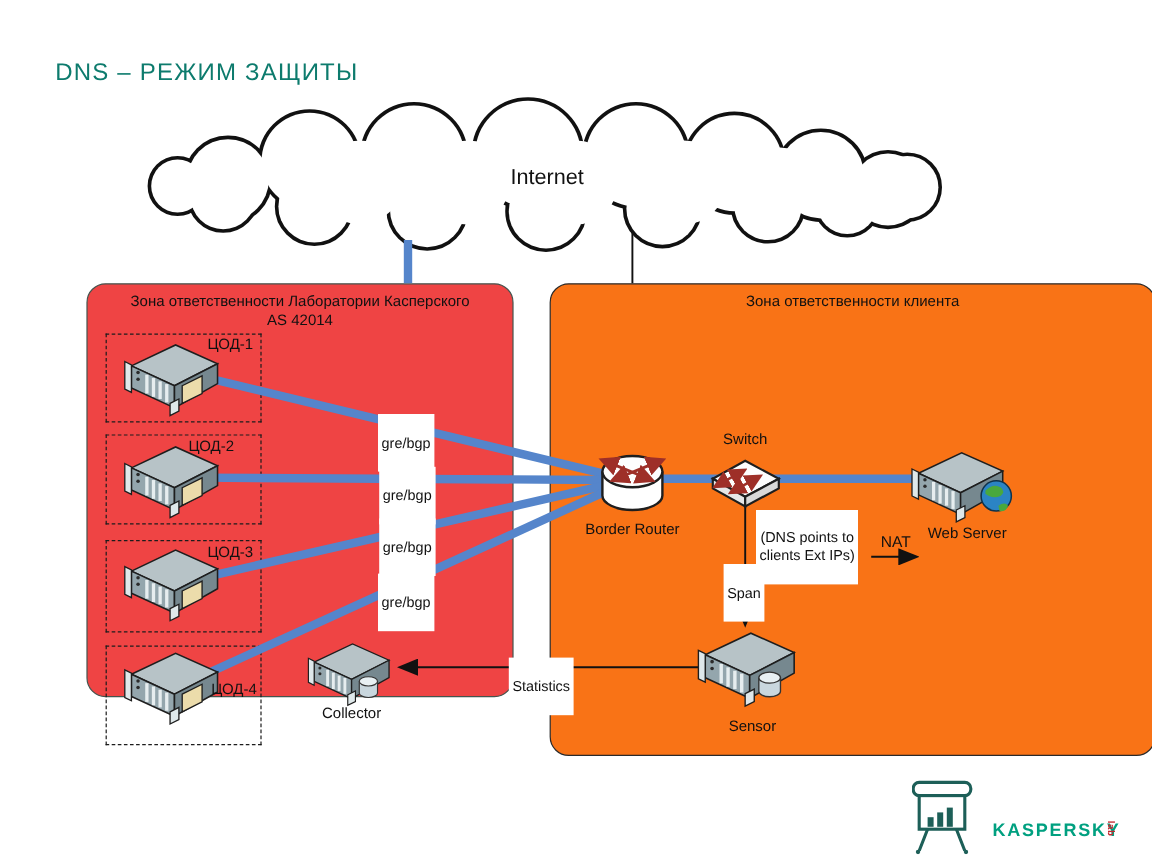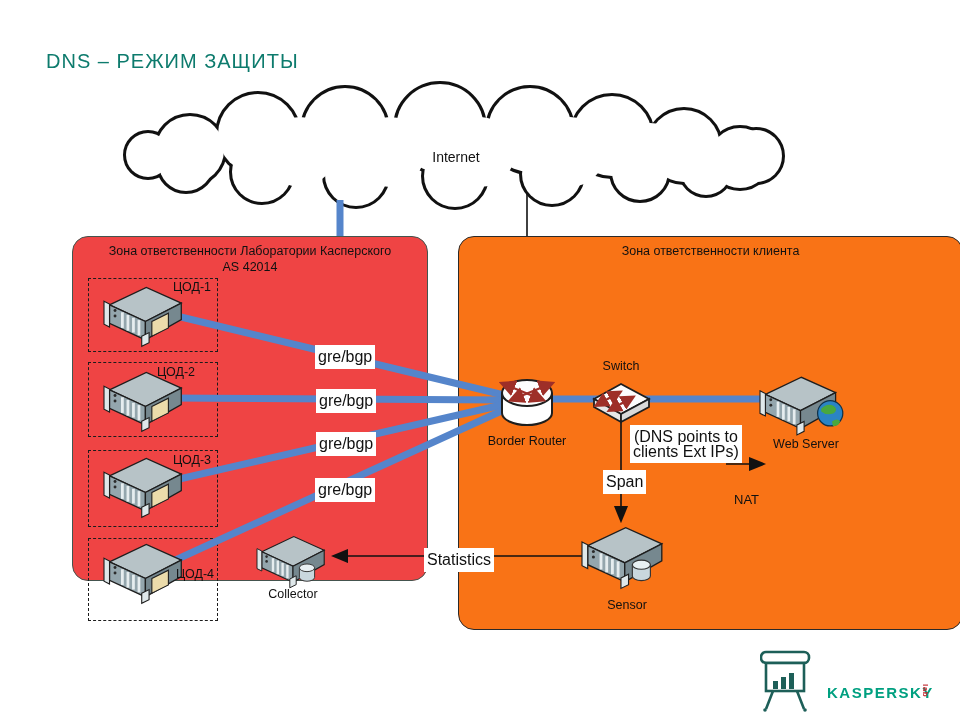--- a/index.html
+++ b/index.html
@@ -10,21 +10,21 @@
   
   .zone{position:absolute;border-radius:16px;z-index:1;box-sizing:border-box;}
   .zone-left{left:72px;top:236px;width:356px;height:345px;background:#ef4444;border:1.5px solid #44544e;}
   .zone-right{left:458px;top:236px;width:505px;height:394px;background:#f97316;border:1.5px solid #2a2a2a;}
   .zone-title{margin-top:6px;text-align:center;font-size:12.5px;line-height:1.3;color:#111;}
   
   .dc-box{position:absolute;left:88px;width:130px;border:1.6px dashed #1c1c1c;z-index:2;box-sizing:border-box;}
   .dc1{top:278px;height:74px;} .dc2{top:362px;height:75px;} .dc3{top:450px;height:77px;} .dc4{top:538px;height:83px;}
   
   .lbl{position:absolute;z-index:4;font-size:12.5px;color:#111;white-space:nowrap;}
-  .lbl-bg{background:#ffffff;padding:4px 3px;line-height:16px;font-size:16px;}
+  .lbl-bg{background:#ffffff;padding:16px 3px;line-height:16px;font-size:12px;}
   .lbl-c{text-align:center;}
   .diagram{position:absolute;left:0;top:0;z-index:3;pointer-events:none;}
   
   .footer{position:absolute;z-index:5;}
   .myshared-text{position:absolute;left:816px;top:653px;font-size:26px;color:#8e8e8e;letter-spacing:0.5px;}
   .kasp-text{position:absolute;left:827px;top:684px;font-size:15px;font-weight:bold;color:#00a080;letter-spacing:1.5px;text-align:right;}
   .kasp-lab{position:absolute;left:921px;top:684px;font-size:8px;font-weight:bold;color:#c1272d;
             writing-mode:vertical-rl;letter-spacing:0.5px;}
 </style>
 </head>
@@ -187,41 +187,41 @@
 
     <g>
       <polygon points="594,399 621,384 649,399 621,414" fill="#fdfdfd" stroke="#1e1e1e" stroke-width="1.8"></polygon>
       <polygon points="594,399 621,414 621,422 594,407" fill="#e7e7e7" stroke="#1e1e1e" stroke-width="1.8"></polygon>
       <polygon points="621,414 649,399 649,407 621,422" fill="#d9d9d9" stroke="#1e1e1e" stroke-width="1.8"></polygon>
       <path d="M604,401 L620,392" stroke="#9e2f28" stroke-width="2.2" marker-start="url(#arrRS)" marker-end="url(#arrR)"></path>
       <path d="M617,406 L633,397" stroke="#9e2f28" stroke-width="2.2" marker-start="url(#arrRS)" marker-end="url(#arrR)"></path>
     </g>
   </svg>
 
-  <span class="lbl lbl-c" style="left:396px;top:149px;width:120px;font-size:14px;">Internet</span>
+  <span class="lbl lbl-c" style="left:396px;top:137px;width:120px;font-size:18px;">Internet</span>
 
   <span class="lbl" style="left:173px;top:280px;">ЦОД-1</span>
   <span class="lbl" style="left:157px;top:365px;text-align:center;">ЦОД-2</span>
   <span class="lbl" style="left:173px;top:453px;">ЦОД-3</span>
   <span class="lbl" style="left:176px;top:567px;">ЦОД-4</span>
 
   <span class="lbl lbl-bg" style="left:315px;top:345px;">gre/bgp</span>
   <span class="lbl lbl-bg" style="left:316px;top:389px;">gre/bgp</span>
   <span class="lbl lbl-bg" style="left:316px;top:432px;">gre/bgp</span>
   <span class="lbl lbl-bg" style="left:315px;top:478px;">gre/bgp</span>
 
   <span class="lbl lbl-c" style="left:477px;top:434px;width:100px;">Border Router</span>
   <span class="lbl lbl-c" style="left:593px;top:359px;width:56px;">Switch</span>
   <span class="lbl lbl-c" style="left:758px;top:437px;width:96px;">Web Server</span>
   <span class="lbl lbl-c" style="left:595px;top:598px;width:64px;">Sensor</span>
   <span class="lbl lbl-c" style="left:261px;top:587px;width:64px;">Collector</span>
 
   <span class="lbl lbl-bg" style="left:424px;top:548px;">Statistics</span>
   <span class="lbl lbl-bg" style="left:603px;top:470px;">Span</span>
-  <span class="lbl" style="left:734px;top:444px;font-size:13px;margin-top:48px;">NAT</span>
+  <span class="lbl" style="left:734px;top:444px;font-size:13px;">NAT</span>
 
   <span class="lbl lbl-bg lbl-c" style="left:630px;top:425px;line-height:15px;">
     <span style="display:block">(DNS points to</span>
     <span style="display:block">clients Ext IPs)</span>
   </span>
 
   <svg class="footer" style="left:760px;top:650px;" width="54" height="62" viewBox="0 0 54 62">
     <rect x="1" y="2" width="48" height="11" rx="5" fill="#fff" stroke="#1d5f58" stroke-width="2.6"></rect>
     <rect x="6" y="13" width="38" height="28" fill="#fff" stroke="#1d5f58" stroke-width="2.6"></rect>
     <rect x="13" y="31" width="5" height="8" fill="#1d5f58"></rect>

